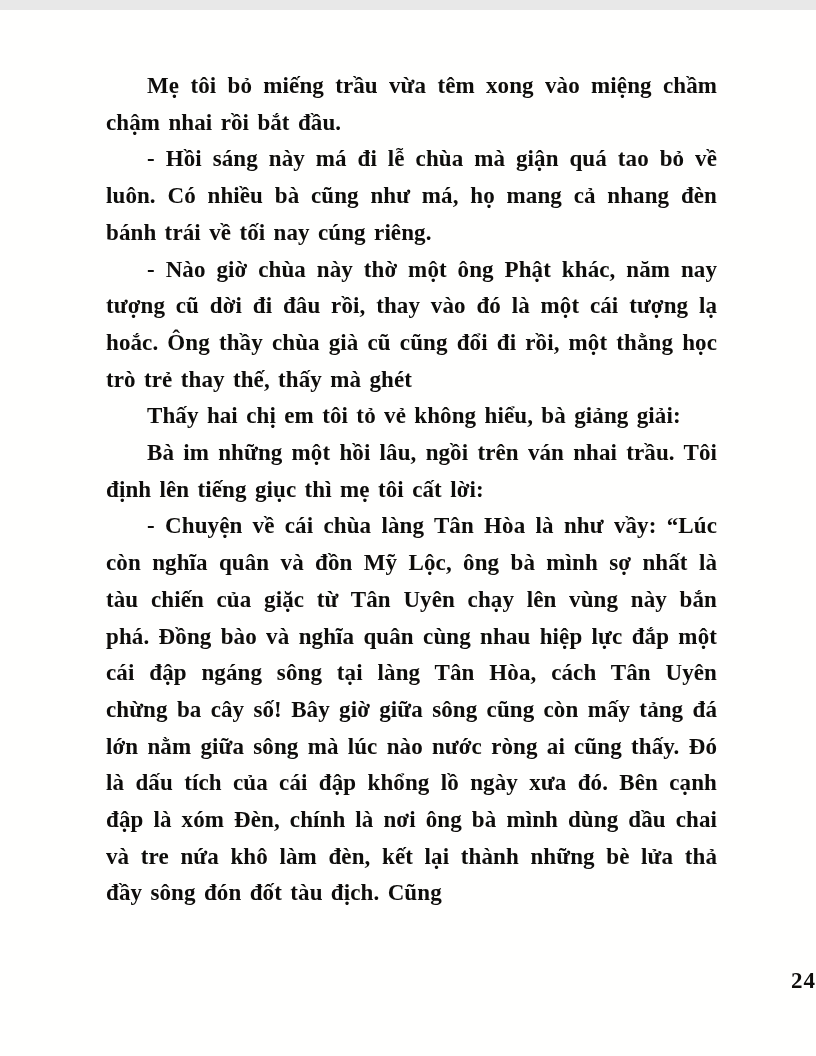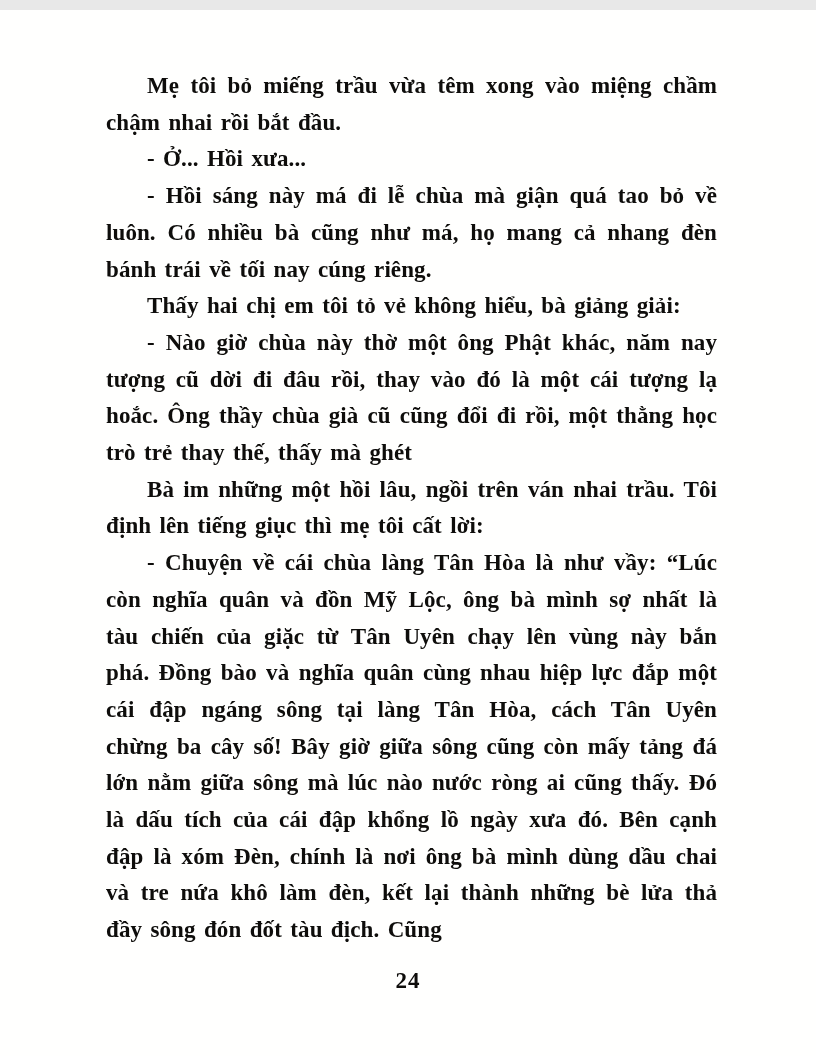--- a/index.html
+++ b/index.html
@@ -34,33 +34,32 @@
   .text-block p {
     margin: 0;
     padding: 0;
     text-indent: 41px;
   }
   .page-number {
     position: absolute;
     top: 958px;
     left: 0;
     width: 100%;
-    text-align: center;
+    text-align: right;
     font-size: 23px;
     font-weight: bold;
     letter-spacing: 1px;
   }
 </style>
 </head>
 <body>
 
 <div class="page">
   <div class="text-block">
     <p>Mẹ tôi bỏ miếng trầu vừa têm xong vào miệng chầm chậm nhai rồi bắt đầu.</p>
-    <p>- Ở... Hồi xưa...</p>
     <p>- Hồi sáng này má đi lễ chùa mà giận quá tao bỏ về luôn. Có nhiều bà cũng như má, họ mang cả nhang đèn bánh trái về tối nay cúng riêng.</p>
+    <p>- Nào giờ chùa này thờ một ông Phật khác, năm nay tượng cũ dời đi đâu rồi, thay vào đó là một cái tượng lạ hoắc. Ông thầy chùa già cũ cũng đổi đi rồi, một thằng học trò trẻ thay thế, thấy mà ghét</p>
     <p>Thấy hai chị em tôi tỏ vẻ không hiểu, bà giảng giải:</p>
-    <p>- Nào giờ chùa này thờ một ông Phật khác, năm nay tượng cũ dời đi đâu rồi, thay vào đó là một cái tượng lạ hoắc. Ông thầy chùa già cũ cũng đổi đi rồi, một thằng học trò trẻ thay thế, thấy mà ghét</p>
     <p>Bà im những một hồi lâu, ngồi trên ván nhai trầu. Tôi định lên tiếng giục thì mẹ tôi cất lời:</p>
     <p>- Chuyện về cái chùa làng Tân Hòa là như vầy: “Lúc còn nghĩa quân và đồn Mỹ Lộc, ông bà mình sợ nhất là tàu chiến của giặc từ Tân Uyên chạy lên vùng này bắn phá. Đồng bào và nghĩa quân cùng nhau hiệp lực đắp một cái đập ngáng sông tại làng Tân Hòa, cách Tân Uyên chừng ba cây số! Bây giờ giữa sông cũng còn mấy tảng đá lớn nằm giữa sông mà lúc nào nước ròng ai cũng thấy. Đó là dấu tích của cái đập khổng lồ ngày xưa đó. Bên cạnh đập là xóm Đèn, chính là nơi ông bà mình dùng dầu chai và tre nứa khô làm đèn, kết lại thành những bè lửa thả đầy sông đón đốt tàu địch. Cũng</p>
   </div>
   <div class="page-number">24</div>
 </div>
 
 </body></html>

